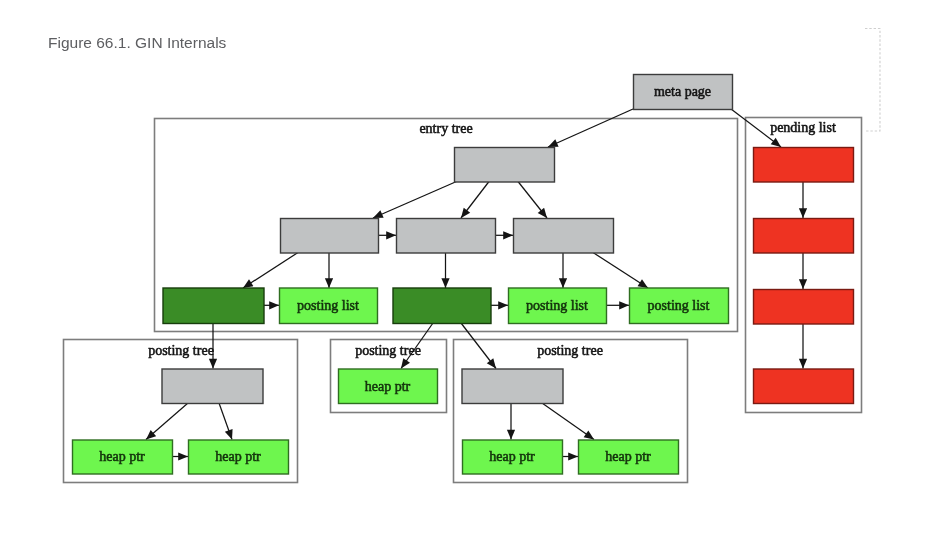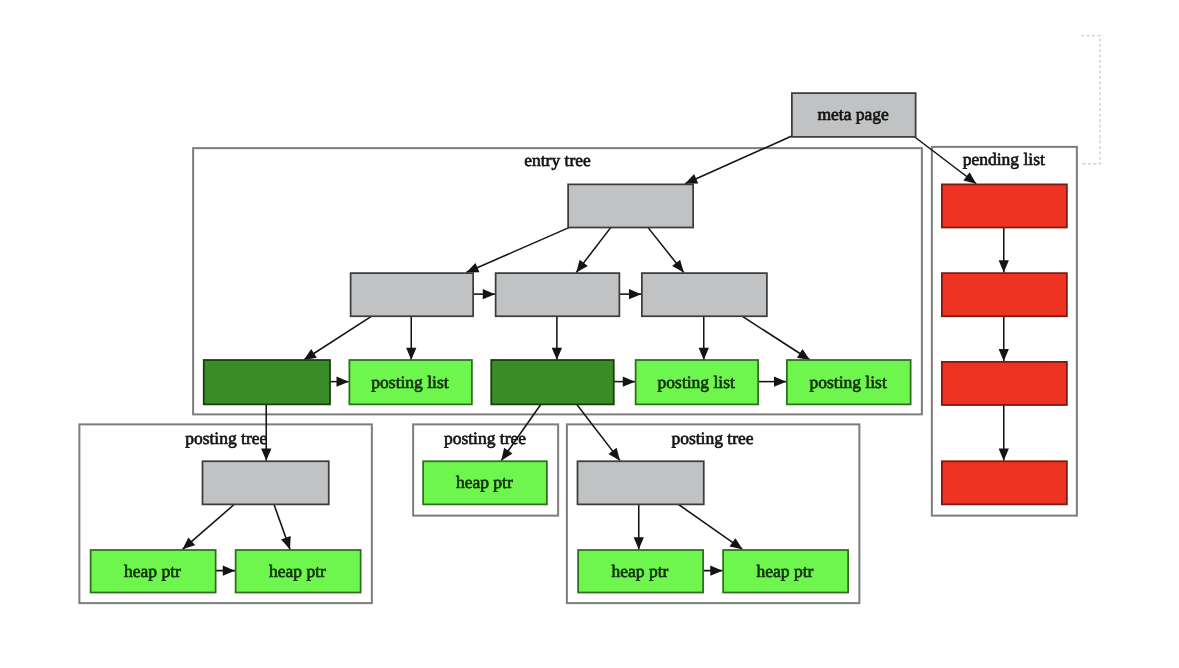--- a/index.html
+++ b/index.html
@@ -20,20 +20,25 @@
          paint-order:stroke fill;stroke-width:0.55px;}
   .panel-label{fill:#141414;stroke:#141414;}
   .dark-label{fill:#141414;stroke:#141414;}
   .leaf-label{fill:#13330c;stroke:#13330c;}
 </style>
 </head>
 <body>
 
 <div id="page">
 
+  <div id="title-layer">
+    <svg width="300" height="26" viewBox="0 0 300 26">
+      <text class="fig-title" x="0" y="17">Figure 66.1. GIN Internals</text>
+    </svg>
+  </div>
 
   <svg id="canvas" width="943" height="534" viewBox="0 0 943 534">
     <defs>
       <marker id="arrowhead" markerWidth="13" markerHeight="10" refX="10.4" refY="4.3" orient="auto" markerUnits="userSpaceOnUse">
         <path d="M0.6,0.2 L10.4,4.3 L0.6,8.4 Z" fill="#141414"></path>
       </marker>
     </defs>
 
     <g id="panel-layer">
       <g>

